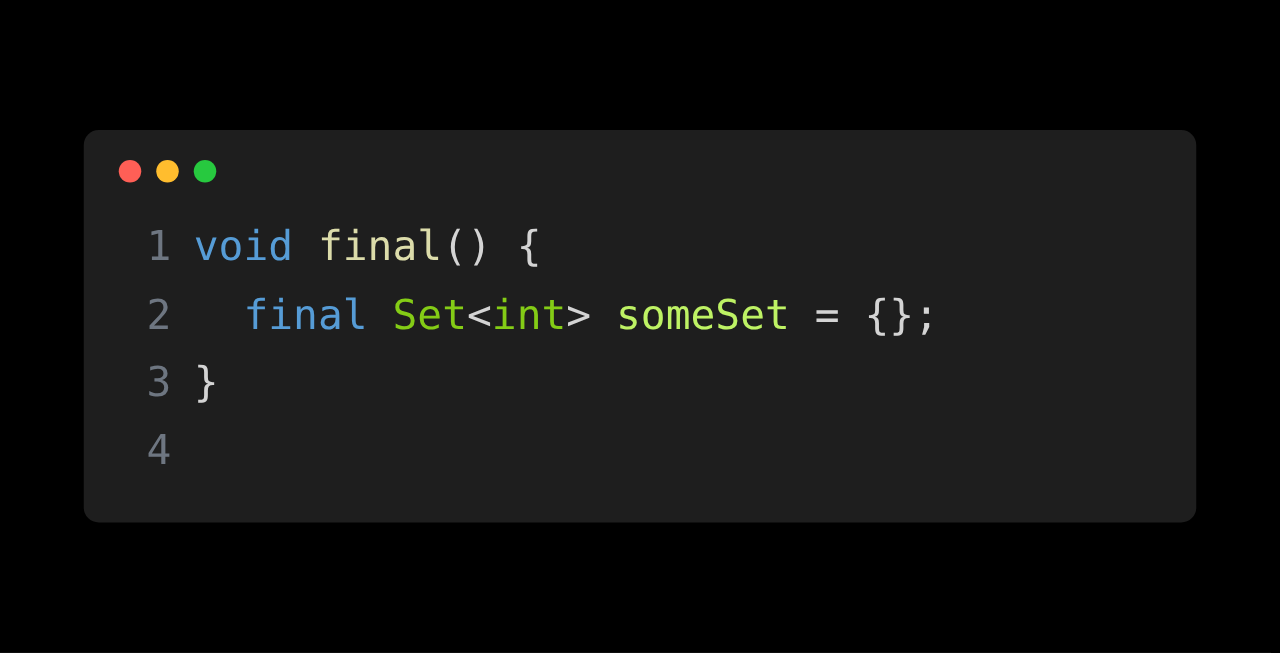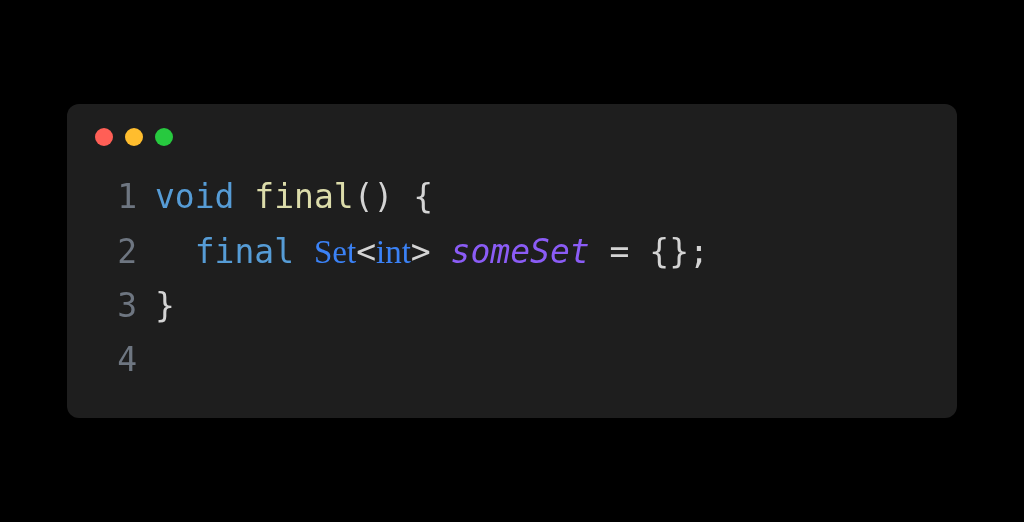--- a/index.html
+++ b/index.html
@@ -74,27 +74,25 @@
 
     .tok-function {
       color: #dcdcaa;
     }
 
     .tok-paren, .tok-brace, .tok-operator, .tok-semicolon, .tok-angle {
       color: #d4d4d4;
     }
 
     .tok-type {
-      color: #3b82f6;
-      font-family: Liberation Serif, serif;
+      color: #84cc16;
     }
 
     .tok-variable {
-      color: #8b5cf6;
-      font-style: italic;
+      color: #bef264;
     }
   </style>
 </head>
 <body>
 
 <div class="editor-window">
   <div class="traffic-lights">
     <div class="traffic-light red"></div>
     <div class="traffic-light yellow"></div>
     <div class="traffic-light green"></div>

